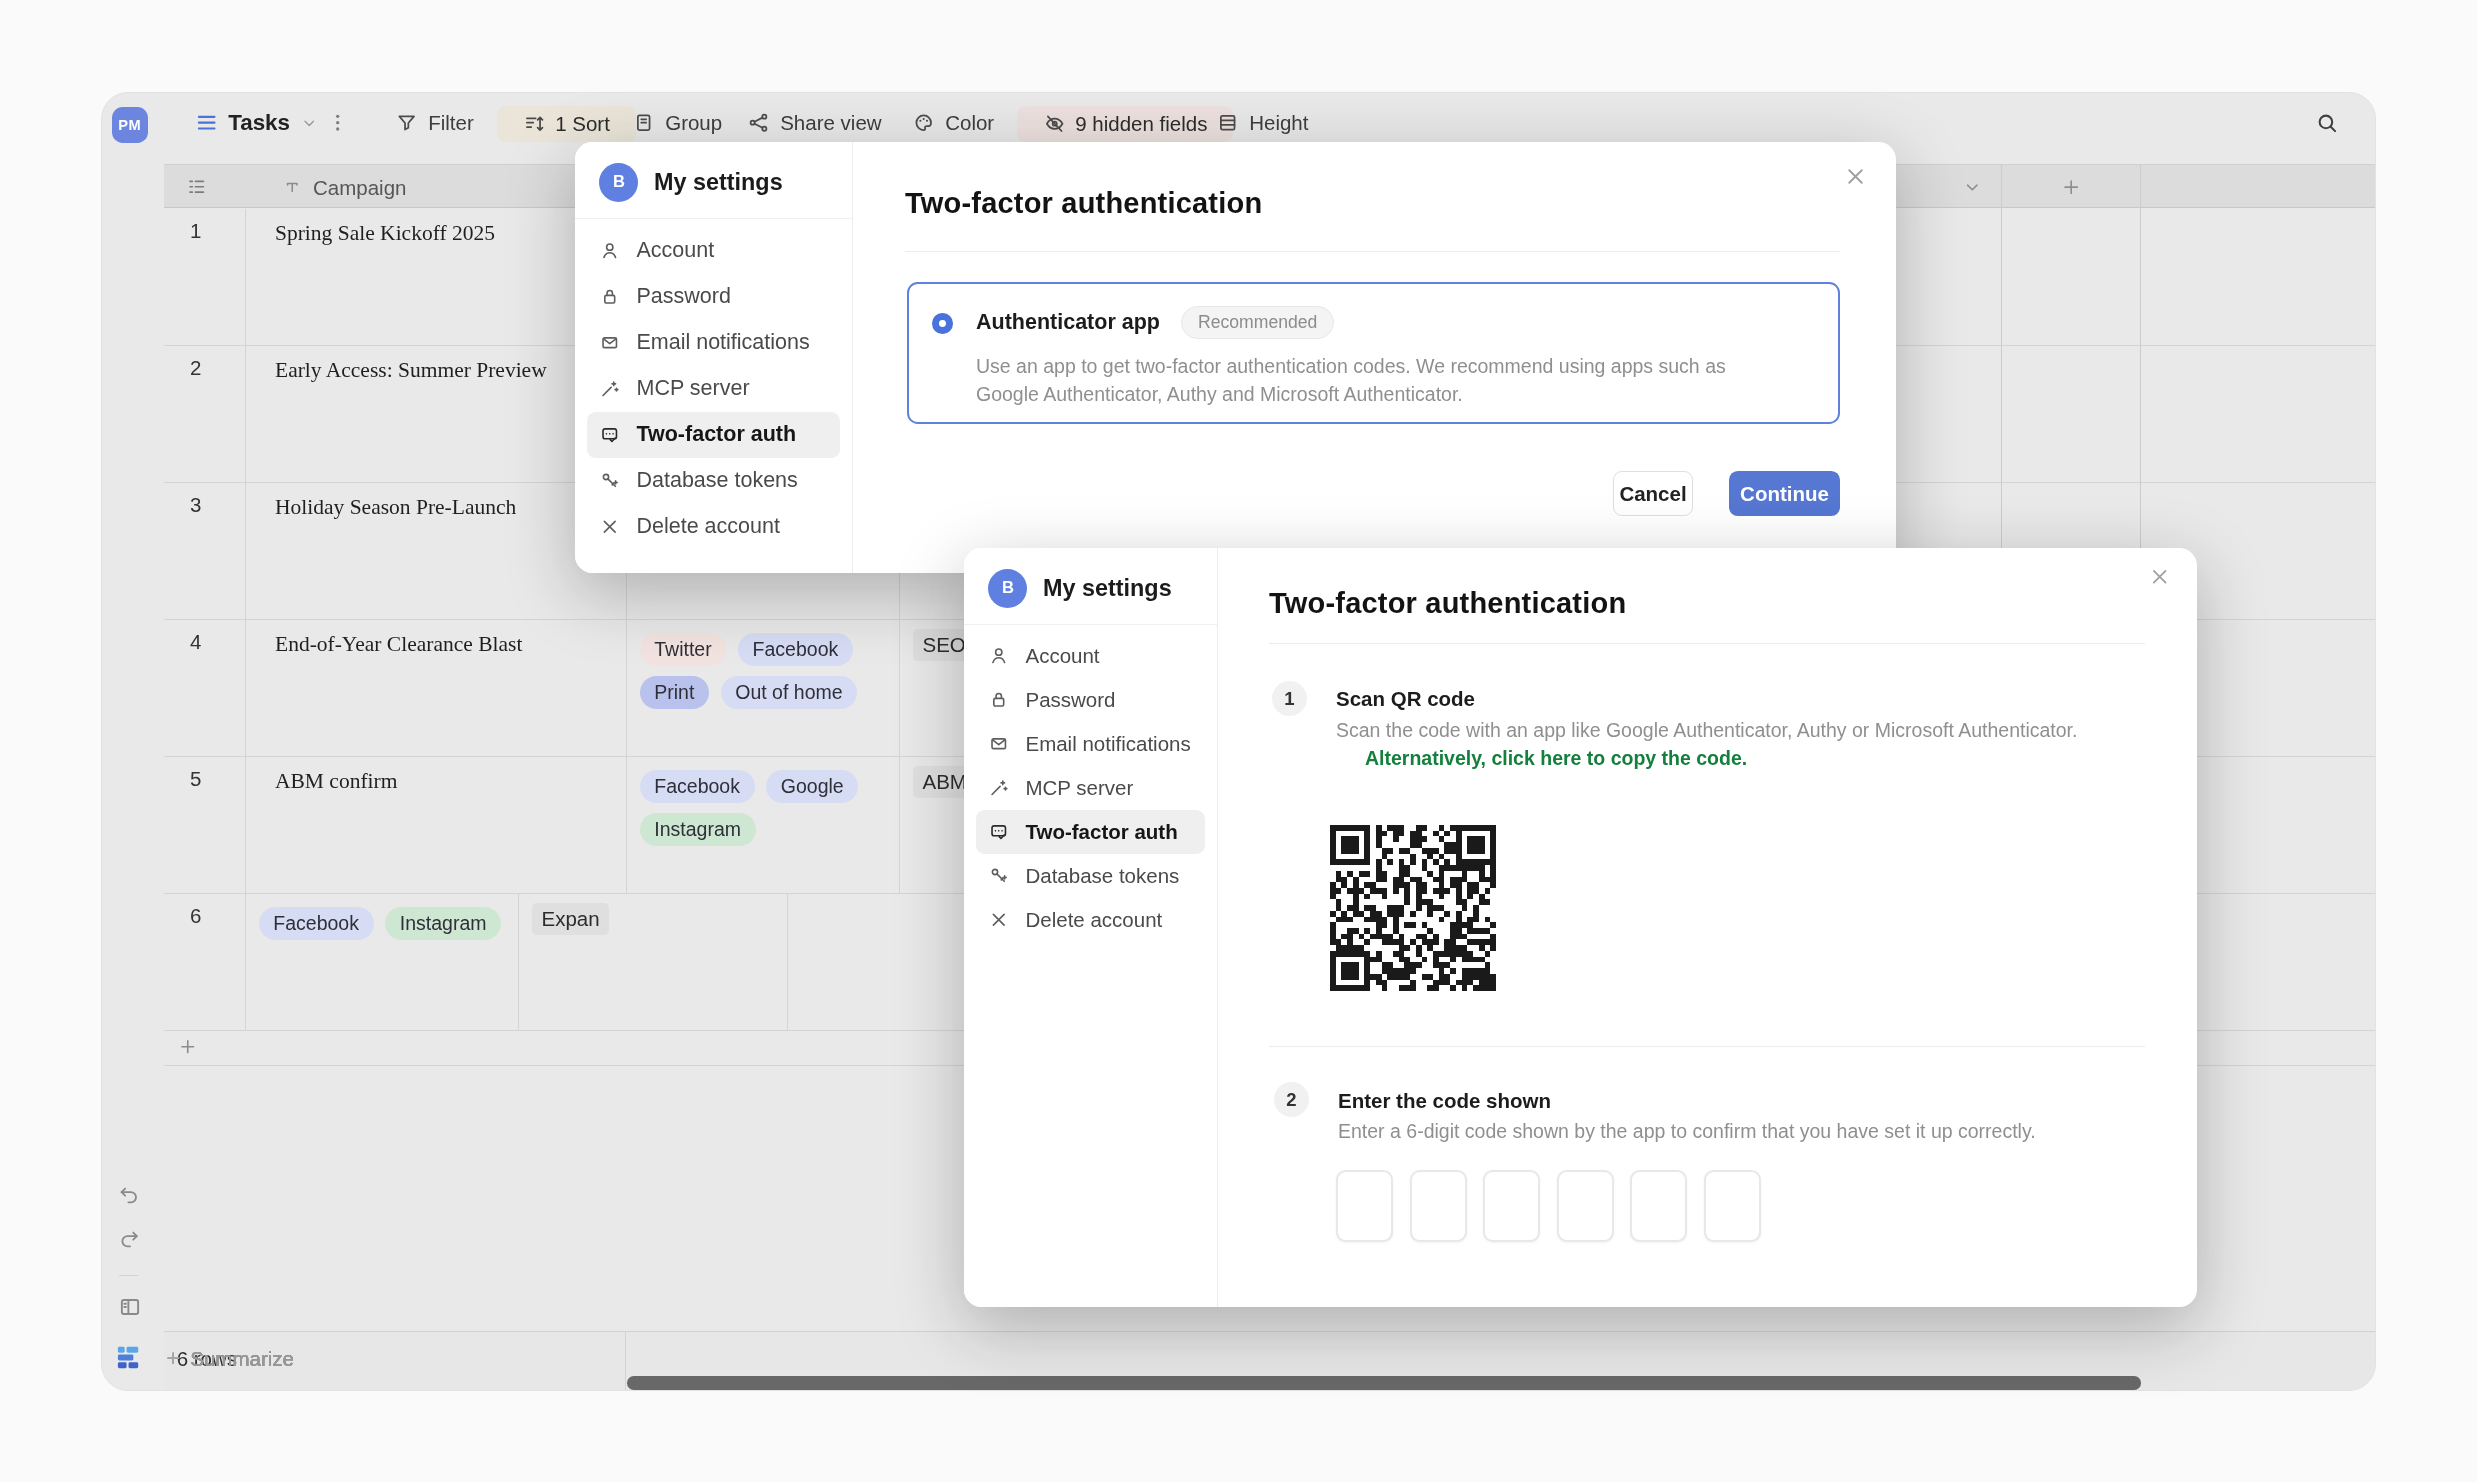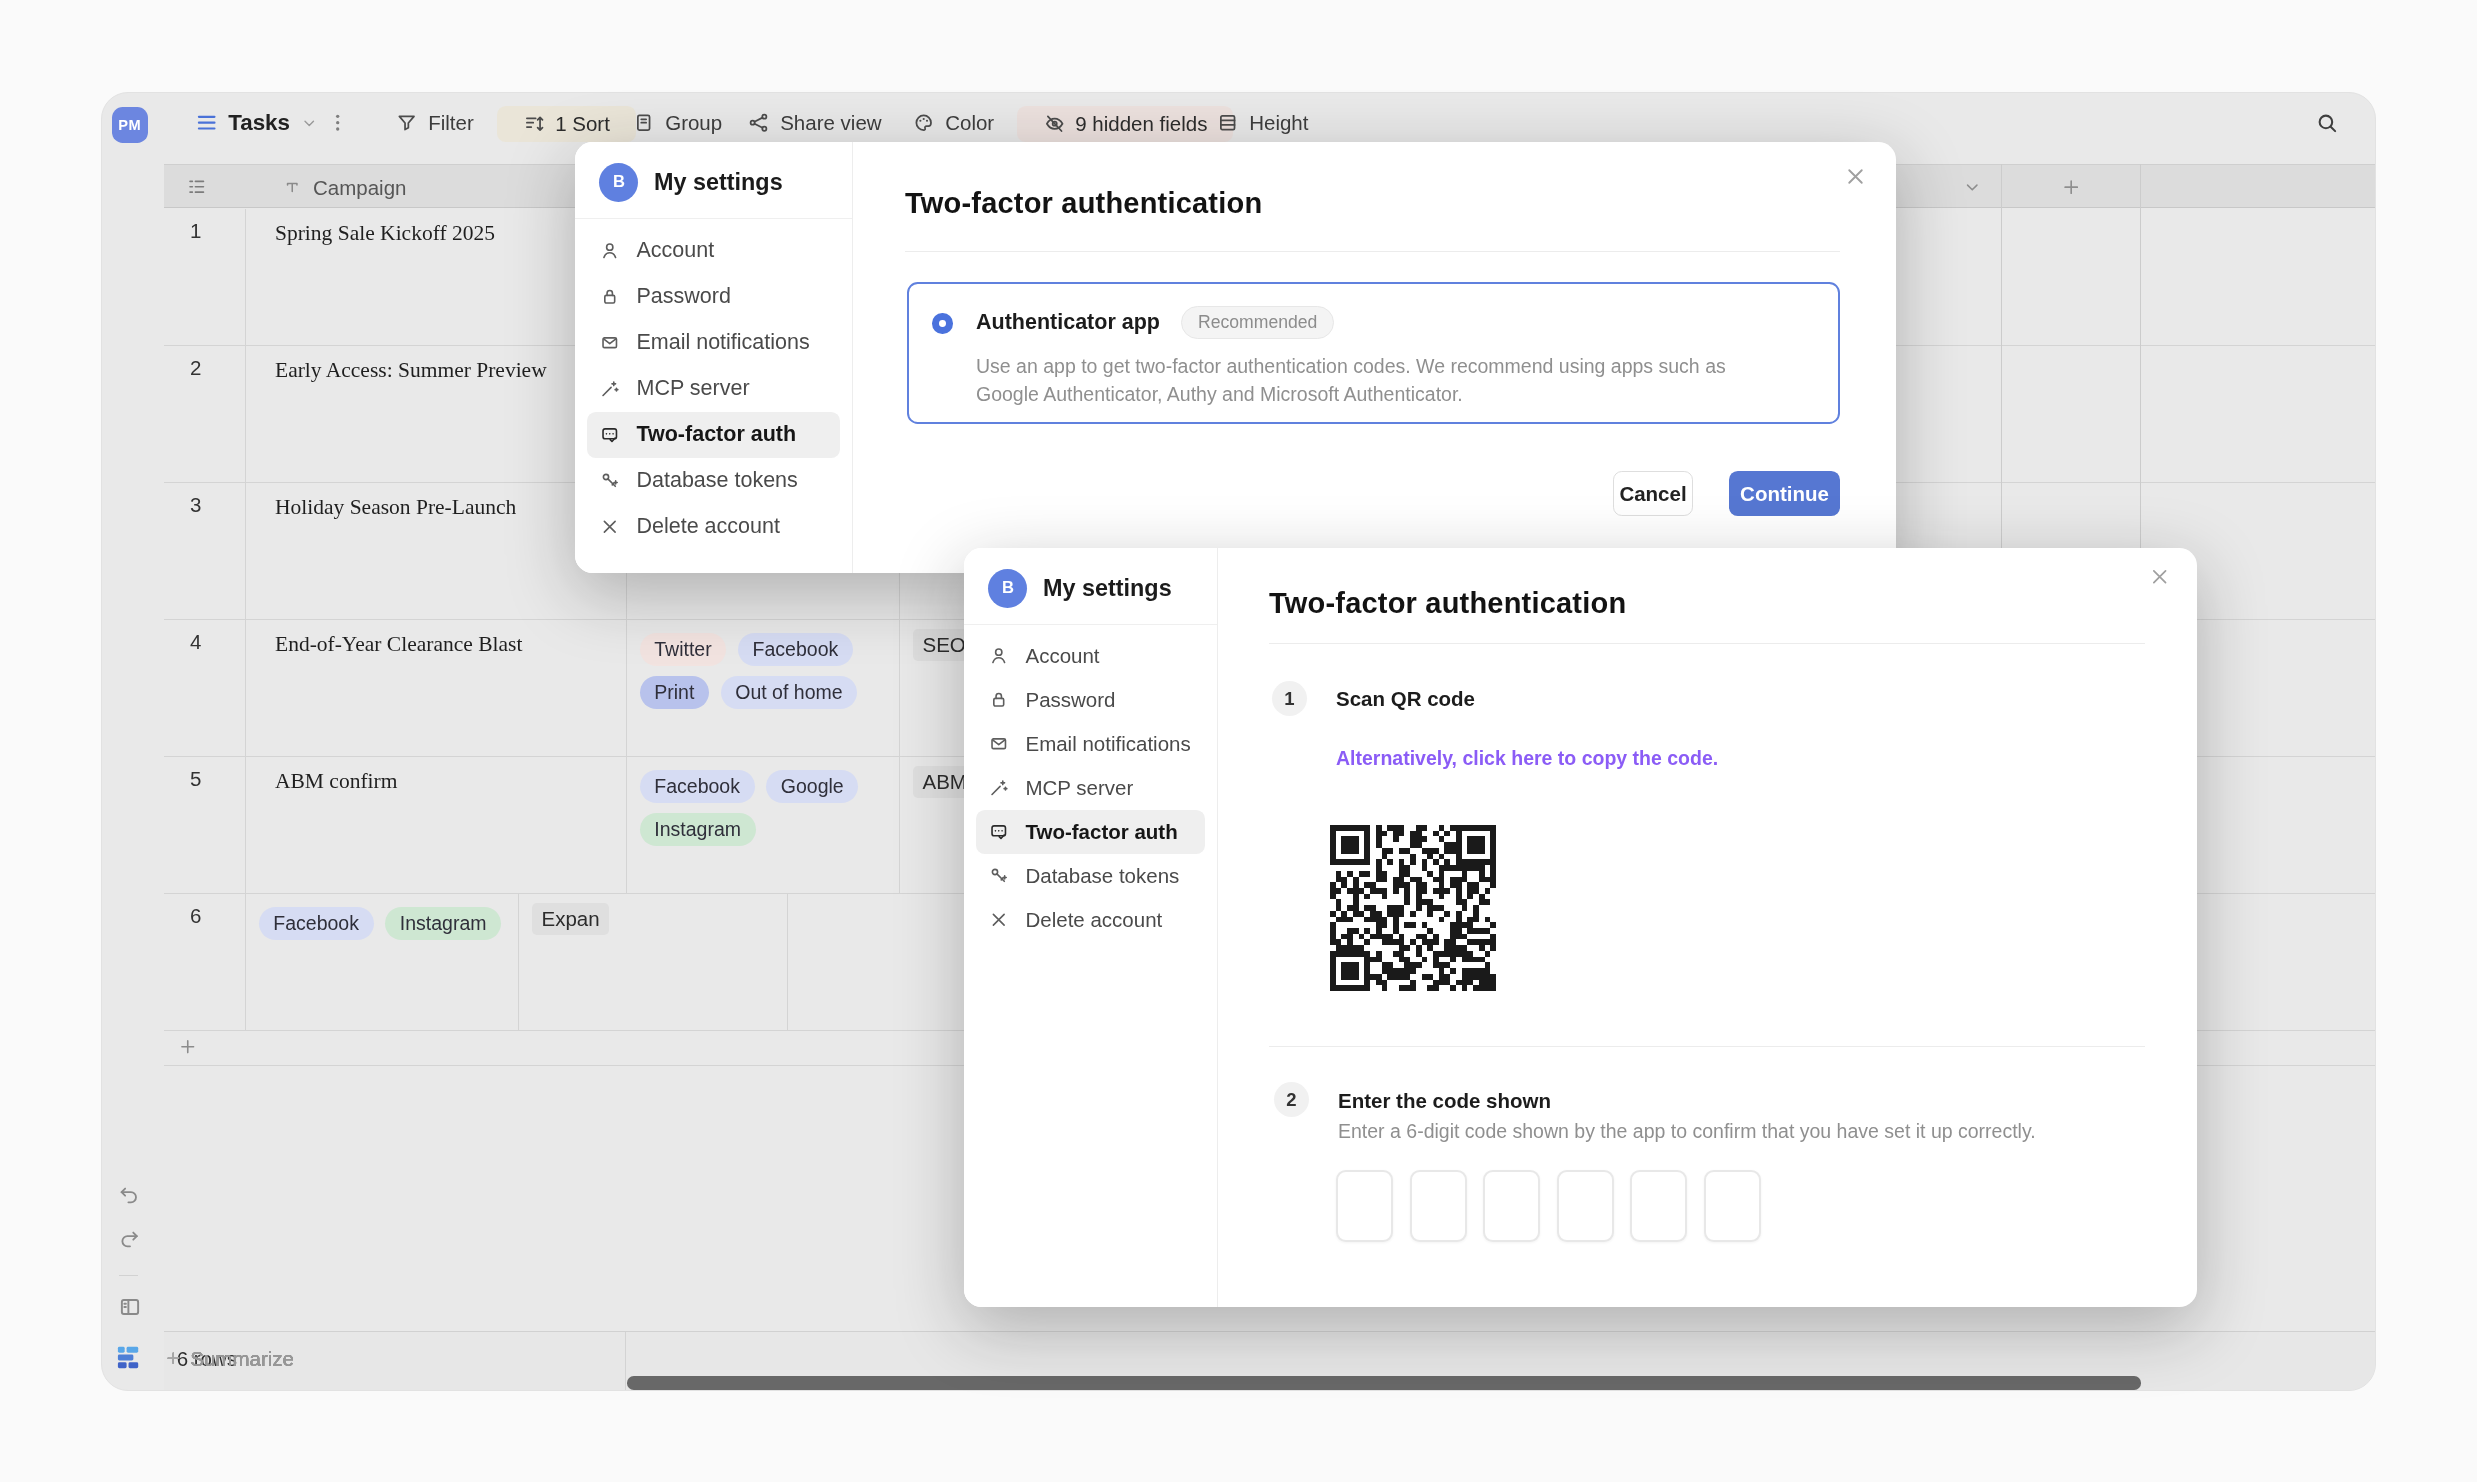--- a/index.html
+++ b/index.html
@@ -88,21 +88,21 @@
   .m1-desc{position:absolute;left:67px;top:68px;width:790px;font-size:19.5px;line-height:28px;color:#8f8f8f;}
   .m1-actions{position:absolute;top:329px;right:56px;display:flex;gap:28px;}
   .btn{height:45px;border-radius:8.8px;font-size:20.5px;font-weight:600;display:flex;align-items:center;justify-content:center;box-sizing:border-box;margin-left:8px;}
   .btn-cancel{width:80px;background:#fff;border:1px solid #dedede;color:#222;}
   .btn-continue{width:111px;background:#5677d2;color:#fff;}
   
   .step-circle{position:absolute;width:35px;height:35px;border-radius:50%;background:#f1f1f1;color:#333;
     font-size:18.5px;font-weight:600;display:flex;align-items:center;justify-content:center;}
   .step-title{position:absolute;font-size:20.5px;font-weight:600;color:#1c1c1c;}
   .step-desc{position:absolute;font-size:19.5px;color:#8f8f8f;}
-  .step-alt{position:absolute;font-size:19.5px;font-weight:600;color:#8b5cf6;}
+  .step-alt{position:absolute;font-size:19.5px;font-weight:600;color:#15803d;margin-left:29px;}
   #qr-svg{position:absolute;left:366px;top:277px;}
   .code-row{position:absolute;left:372px;top:622px;display:flex;gap:16.6px;}
   .code-box{width:57px;height:72px;border:2px solid #e8e8e8;border-radius:9.8px;background:#fff;
     box-sizing:border-box;box-shadow:0 1px 2.9px rgba(0,0,0,.05);}
 </style>
 </head>
 <body>
 
 <svg width="0" height="0" style="position:absolute">
   <defs>
@@ -616,20 +616,21 @@
         </div>
     </div>
     <svg class="ic close-x" style="left:1184px;top:16.6px;width:23.4px;height:23.4px" viewBox="0 0 24 24" width="23.4" height="23.4">
         <use href="#i-x"></use>
       </svg>
     <div class="m-title" style="left:305px;top:39px">Two-factor authentication</div>
     <div class="m-div" style="left:305px;right:52px;top:95px"></div>
 
     <div class="step-circle" style="left:308px;top:133px">1</div>
     <div class="step-title" style="left:372px;top:139px">Scan QR code</div>
+    <div class="step-desc" style="left:372px;top:171px">Scan the code with an app like Google Authenticator, Authy or Microsoft Authenticator.</div>
     <div class="step-alt" style="left:372px;top:199px">Alternatively, click here to copy the code.</div>
 
     <svg id="qr-svg" width="166" height="166" viewBox="0 0 170 170" shape-rendering="crispEdges">
         <rect x="0.00" y="0.00" width="5.86" height="5.86" fill="#1a1a1a"></rect>
         <rect x="5.86" y="0.00" width="5.86" height="5.86" fill="#1a1a1a"></rect>
         <rect x="11.72" y="0.00" width="5.86" height="5.86" fill="#1a1a1a"></rect>
         <rect x="17.59" y="0.00" width="5.86" height="5.86" fill="#1a1a1a"></rect>
         <rect x="23.45" y="0.00" width="5.86" height="5.86" fill="#1a1a1a"></rect>
         <rect x="29.31" y="0.00" width="5.86" height="5.86" fill="#1a1a1a"></rect>
         <rect x="35.17" y="0.00" width="5.86" height="5.86" fill="#1a1a1a"></rect>

